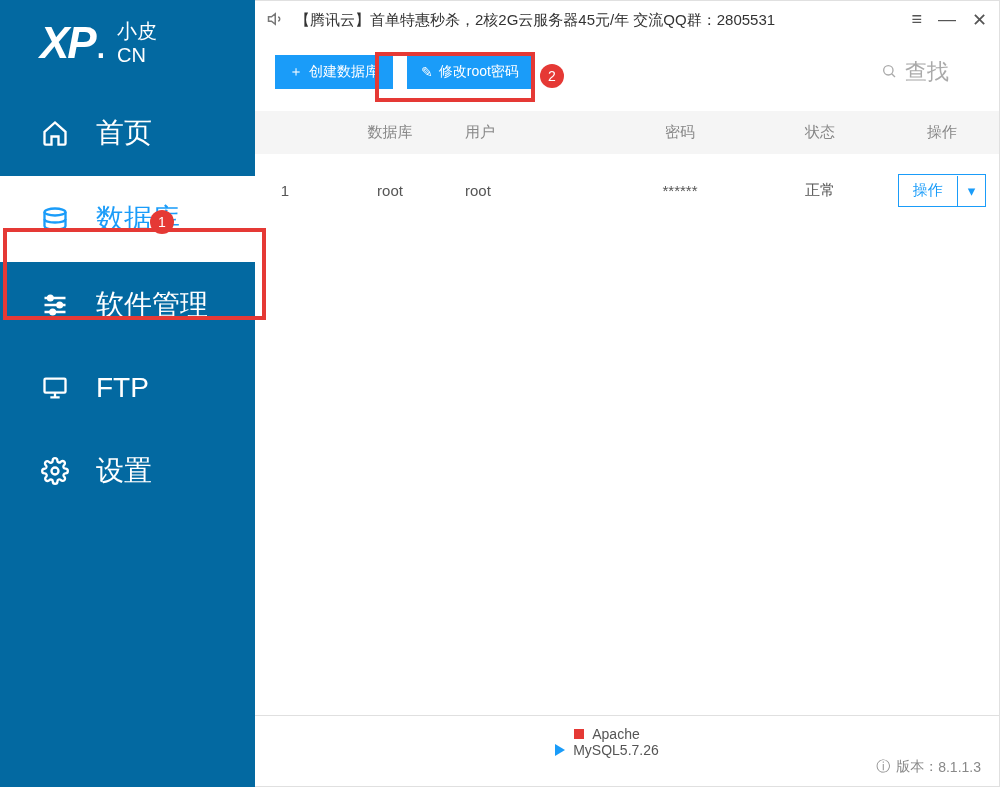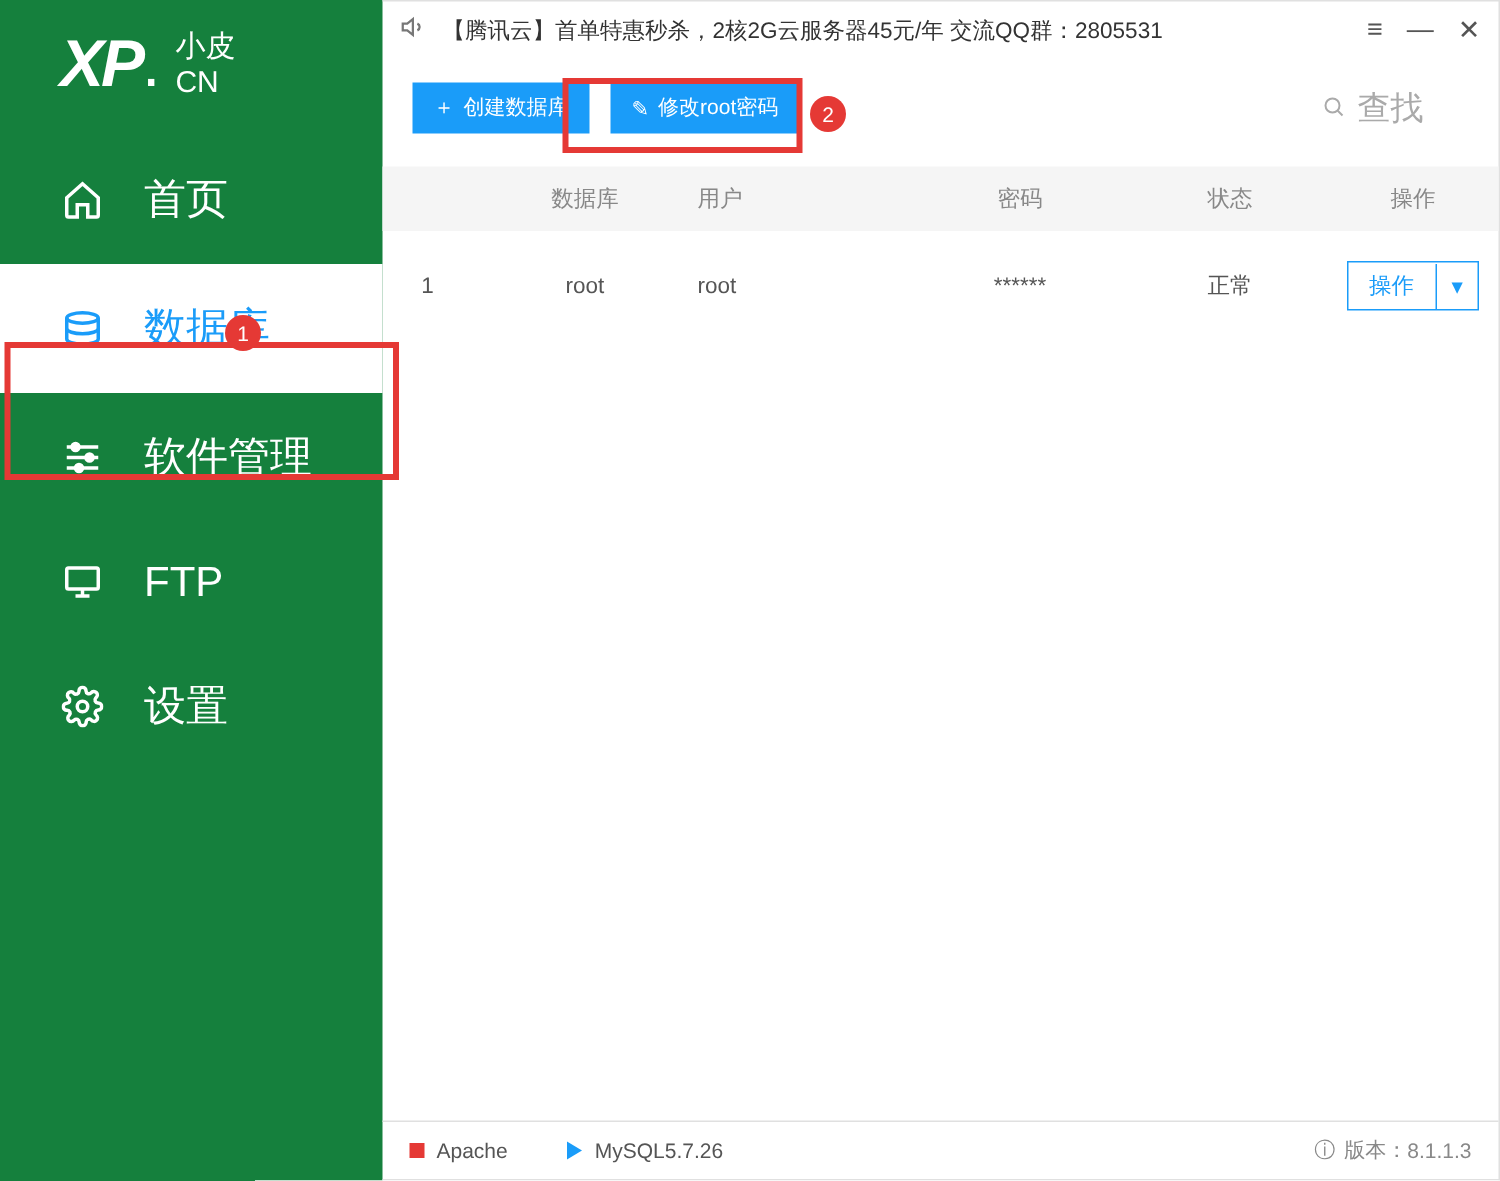--- a/index.html
+++ b/index.html
@@ -1,18 +1,18 @@
 <!DOCTYPE html>
 <html><head>
   <meta charset="utf-8">
   <style>
     * { margin: 0; padding: 0; box-sizing: border-box; font-family: "Microsoft YaHei", sans-serif; }
     body { width: 1000px; height: 787px; background: #fff; display: flex; overflow: hidden; }
     
-    .sidebar { width: 255px; background: #15803d; color: #fff; display: flex; flex-direction: column; }
+    .sidebar { width: 255px; background: #0369a1; color: #fff; display: flex; flex-direction: column; }
     .logo-area { padding: 18px 30px 22px 40px; display: flex; align-items: center; }
     .logo-xp { font-size: 44px; font-weight: bold; letter-spacing: -2px; font-style: italic; }
     .logo-dot { font-size: 44px; }
     .logo-cn { display: inline-flex; flex-direction: column; margin-left: 10px; font-size: 20px; line-height: 1.2; }
     
     .nav-item { display: flex; align-items: center; padding: 24px 40px; font-size: 28px; cursor: pointer; position: relative; }
     .nav-item.active { background: #fff; color: #1a9cf9; }
     .nav-item .icon-slot { width: 30px; height: 30px; margin-right: 26px; display: flex; align-items: center; justify-content: center; }
     
     .highlight-red { position: absolute; border: 4px solid #e53935; pointer-events: none; z-index: 5; }
@@ -37,21 +37,21 @@
     .col-db { width: 150px; text-align: center; }
     .col-user { width: 140px; }
     .col-pass { width: 150px; text-align: center; }
     .col-status { width: 130px; text-align: center; }
     .col-action { flex: 1; text-align: center; }
     
     .action-btn { display: inline-flex; align-items: center; border: 1px solid #1a9cf9; color: #1a9cf9; background: #fff; cursor: pointer; }
     .action-btn .action-label { padding: 6px 14px; }
     .action-btn .action-arrow { padding: 6px 10px; border-left: 1px solid #1a9cf9; }
     
-    .statusbar { margin-top: auto; border-top: 1px solid #e0e0e0; display: flex; align-items: center; padding: 10px 18px; font-size: 14px; color: #555; }
+    .statusbar { margin-top: auto; border-top: 1px solid #e0e0e0; display: flex; align-items: center; padding: 10px 18px; font-size: 14px; color: #555; flex-direction: column; }
     .status-item { display: flex; align-items: center; margin-right: 40px; }
     .status-square { width: 10px; height: 10px; margin-right: 8px; }
     .status-triangle { width: 0; height: 0; border-top: 6px solid transparent; border-bottom: 6px solid transparent; border-left: 10px solid #1a9cf9; margin-right: 8px; }
     .version-area { margin-left: auto; display: flex; align-items: center; color: #888; }
     .version-area .info-icon { margin-right: 6px; }
   </style>
 </head>
 <body>
 
 <div class="sidebar">

